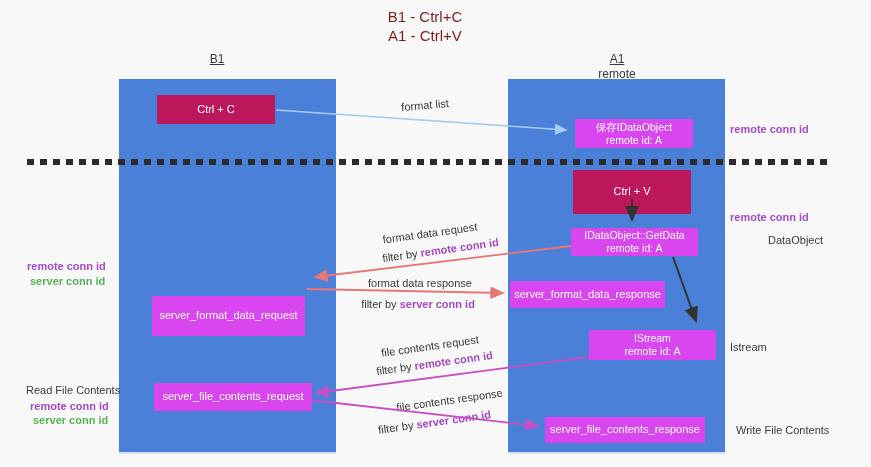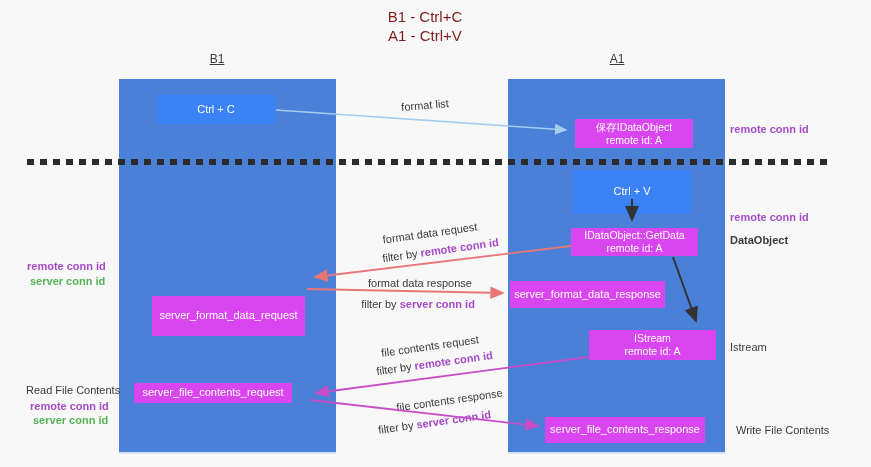--- a/index.html
+++ b/index.html
@@ -11,21 +11,21 @@
   }
   .abs{position:absolute;}
   .title{width:220px;left:315px;text-align:center;font-size:15px;color:#7f1d1d;}
   .lane{background:#4a80d8;position:absolute;top:79px;width:217px;height:373px;border-bottom:2px solid #d7e2f5;}
   .lane-header{position:absolute;top:52px;width:140px;text-align:center;font-size:12px;line-height:1.25;color:#3a3a3a;text-decoration:underline;}
   .node{
     position:absolute;display:flex;flex-direction:column;align-items:center;justify-content:center;
     color:#ffffff;font-size:11px;text-align:center;line-height:1.2;
   }
   .node.orange{background:#d946ef;}
-  .node.green{background:#3b82f6;}
+  .node.green{background:#be185d;}
   .dashed-line{
     position:absolute;left:27px;top:159px;width:806px;height:6px;
     background:repeating-linear-gradient(90deg,#2b2b2b 0 7px,transparent 7px 13px);
   }
   .side-label{position:absolute;font-size:11px;white-space:nowrap;}
   .purple{color:#a64bc8;font-weight:bold;}
   .greenlbl{color:#56b456;font-weight:bold;}
   .dark{color:#3a3a3a;font-weight:normal;}
   .edge-label{position:absolute;font-size:11px;white-space:nowrap;text-align:center;color:#3a3a3a;}
   .rot{transform:rotate(-8deg);}
@@ -36,20 +36,21 @@
 <body>
 
 <div class="abs title" style="top:8px;">B1 - Ctrl+C</div>
 <div class="abs title" style="top:27px;">A1 - Ctrl+V</div>
 
 <div class="lane-header" style="left:147px;">
   <div>B1</div>
 </div>
 <div class="lane-header" style="left:547px;">
   <div>A1</div>
+  <div>remote</div>
 </div>
 
 <div class="lane" style="left:119px;"></div>
 <div class="lane" style="left:508px;"></div>
 
 <div class="dashed-line"></div>
 
 <div class="node green" style="left:157px;top:95px;width:118px;height:29px;">
   <span>Ctrl + C</span>
 </div>
@@ -74,31 +75,31 @@
 
 <div class="node orange" style="left:510px;top:281px;width:155px;height:27px;">
   <span>server_format_data_response</span>
 </div>
 
 <div class="node orange" style="left:589px;top:330px;width:127px;height:30px;font-size:10.5px;">
   <span>IStream</span>
   <span>remote id: A</span>
 </div>
 
-<div class="node orange" style="left:134px;top:383px;width:158px;height:20px;">
+<div class="node orange" style="left:154px;top:383px;width:158px;height:28px;">
   <span>server_file_contents_request</span>
 </div>
 
 <div class="node orange" style="left:545px;top:417px;width:160px;height:26px;">
   <span>server_file_contents_response</span>
 </div>
 
 <div class="side-label purple" style="left:730px;top:123px;">remote conn id</div>
 <div class="side-label purple" style="left:730px;top:211px;">remote conn id</div>
-<div class="side-label dark" style="left:730px;top:234px;font-weight:bold;">DataObject</div>
+<div class="side-label dark" style="left:768px;top:234px;">DataObject</div>
 <div class="side-label dark" style="left:730px;top:341px;">Istream</div>
 <div class="side-label dark" style="left:736px;top:424px;">Write File Contents</div>
 
 <div class="side-label purple" style="left:27px;top:260px;">remote conn id</div>
 <div class="side-label greenlbl" style="left:30px;top:275px;">server conn id</div>
 <div class="side-label dark" style="left:26px;top:384px;">Read File Contents</div>
 <div class="side-label purple" style="left:30px;top:400px;">remote conn id</div>
 <div class="side-label greenlbl" style="left:33px;top:414px;">server conn id</div>
 
 <div class="edge-label rot5" style="left:375px;top:99px;width:100px;">format list</div>

